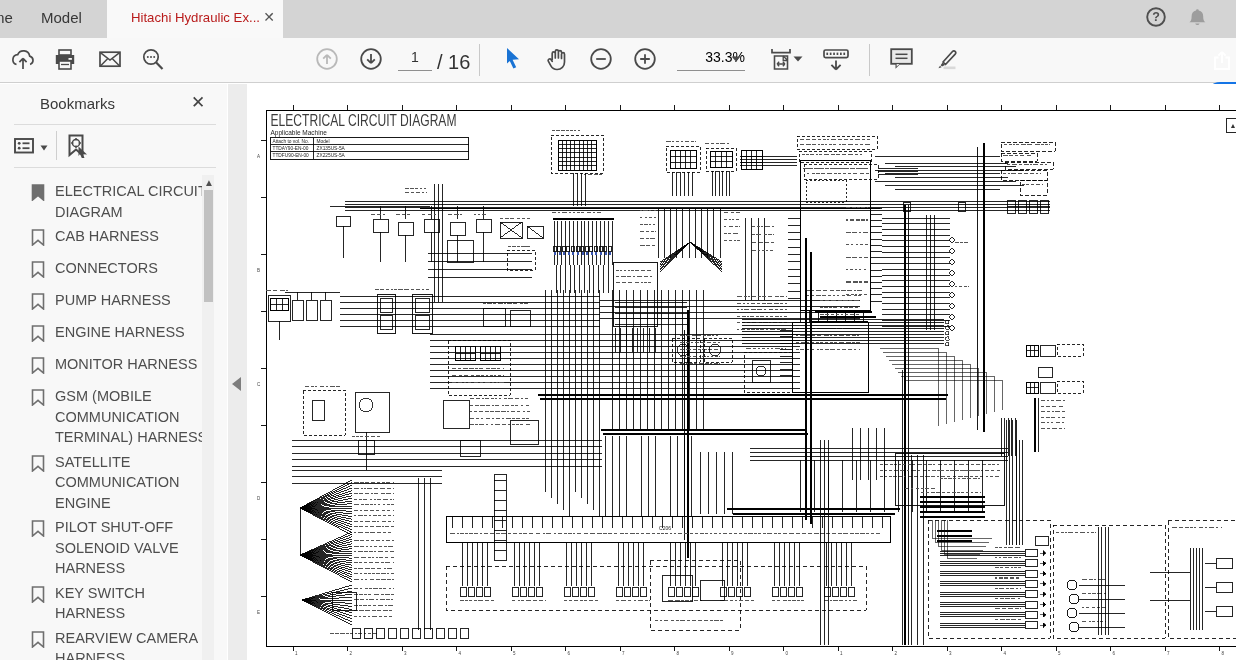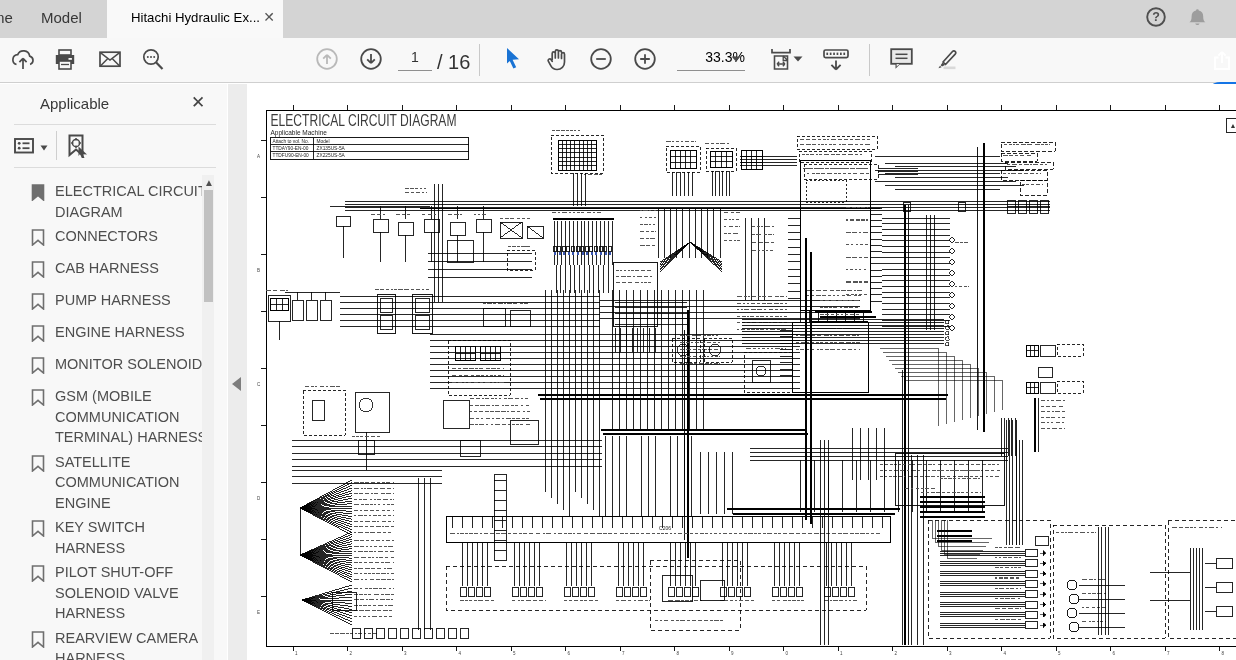--- a/index.html
+++ b/index.html
@@ -1,19 +1,19 @@
 <!DOCTYPE html>
 <html><head><meta charset="utf-8"><style>
 
 *{margin:0;padding:0;box-sizing:border-box}
 html,body{width:1236px;height:660px;overflow:hidden;font-family:"Liberation Sans",sans-serif;background:#fff}
 #tabbar{position:absolute;left:0;top:0;width:1236px;height:38px;background:#d4d4d4;}
 .tabtxt{position:absolute;top:9px;font-size:15px;color:#373737}
 #tabdoc{position:absolute;left:107px;top:0;width:176px;height:38px;background:#f9f9f9;}
-#tabdoc span.t{position:absolute;left:24px;top:10px;font-size:13.2px;color:#000000;white-space:nowrap}
+#tabdoc span.t{position:absolute;left:24px;top:10px;font-size:13.2px;color:#b91c1c;white-space:nowrap}
 #tabdoc span.x{position:absolute;right:8px;top:9px;font-size:14px;color:#555}
 #toolbar{position:absolute;left:0;top:38px;width:1236px;height:45px;background:#f8f8f8;border-bottom:1px solid #cfcfcf}
 .tbi{position:absolute;top:0}
 #sidebar{position:absolute;left:0;top:84px;width:227px;height:576px;background:#f8f8f8}
 #sbhead{position:absolute;left:40px;top:11px;font-size:15px;color:#383838}
 #sbx{position:absolute;left:191px;top:8px;font-size:17px;color:#444}
 .sbhr{position:absolute;left:14px;width:202px;height:1px;background:#dcdcdc}
 #sblist{position:absolute;left:0;top:97px;width:202px}
 .bm{position:relative;min-height:28px;margin:0 0 4px 0}
 .bmt{display:block;margin-left:55px;width:158px;font-size:14.5px;line-height:20.5px;color:#4e4e4e;letter-spacing:0px}
@@ -129,21 +129,21 @@
       <path d="M6 16.8 L7.6 18.3 L4.4 19.3 Z" fill="#4a4a4a"></path>
       <rect x="9.5" y="17.5" width="12" height="2.6" fill="#d9d9d9"></rect>
     </svg>
 <div id="pill"></div>
 <svg class="tbi" style="left:1212px;top:11px" width="20" height="22" viewBox="0 0 20 22">
       <path d="M6.5 8.5 H3 V20 H17 V8.5 h-3.5" fill="none" stroke="#fff" stroke-width="1.9"></path>
       <path d="M10 14 V3.5 M10 2.8 l-3.6 3.8 M10 2.8 l3.6 3.8" fill="none" stroke="#fff" stroke-width="1.9"></path>
     </svg>
 </div>
 <div id="sidebar">
-<span id="sbhead">Applicable</span>
+<span id="sbhead">Bookmarks</span>
     <span id="sbx">✕</span>
 <div class="sbhr" style="top:40px"></div>
 <svg class="tbi" style="left:14px;top:54px" width="20" height="16" viewBox="0 0 20 16">
       <rect x="1" y="1" width="18" height="13.5" fill="none" stroke="#4a4a4a" stroke-width="1.9"></rect>
       <circle cx="5.2" cy="5.3" r="1.4" fill="#4a4a4a"></circle>
       <circle cx="5.2" cy="10.2" r="1.4" fill="#4a4a4a"></circle>
       <line x1="8.5" y1="5.3" x2="15.5" y2="5.3" stroke="#4a4a4a" stroke-width="1.8"></line>
       <line x1="8.5" y1="10.2" x2="15.5" y2="10.2" stroke="#4a4a4a" stroke-width="1.8"></line>
     </svg>
 <svg class="tbi" style="left:40px;top:61px" width="8" height="6" viewBox="0 0 8 6">
@@ -161,69 +161,69 @@
 <div class="bm">
         <svg class="bmi" width="14" height="17" viewBox="0 0 14 17">
           <path d="M1.5 1 h11 v15 l-5.5-4.6 L1.5 16 z" fill="#6f6f6f" stroke="#6f6f6f" stroke-width="1.6"></path>
         </svg>
         <span class="bmt">ELECTRICAL CIRCUIT DIAGRAM</span>
       </div>
 <div class="bm">
         <svg class="bmi" width="14" height="17" viewBox="0 0 14 17">
           <path d="M1.5 1 h11 v15 l-5.5-4.6 L1.5 16 z" fill="none" stroke="#6f6f6f" stroke-width="1.6"></path>
         </svg>
-        <span class="bmt">CONNECTORS</span>
+        <span class="bmt">CAB HARNESS</span>
       </div>
 <div class="bm">
         <svg class="bmi" width="14" height="17" viewBox="0 0 14 17">
           <path d="M1.5 1 h11 v15 l-5.5-4.6 L1.5 16 z" fill="none" stroke="#6f6f6f" stroke-width="1.6"></path>
         </svg>
-        <span class="bmt">CAB HARNESS</span>
+        <span class="bmt">CONNECTORS</span>
       </div>
 <div class="bm">
         <svg class="bmi" width="14" height="17" viewBox="0 0 14 17">
           <path d="M1.5 1 h11 v15 l-5.5-4.6 L1.5 16 z" fill="none" stroke="#6f6f6f" stroke-width="1.6"></path>
         </svg>
         <span class="bmt">PUMP HARNESS</span>
       </div>
 <div class="bm">
         <svg class="bmi" width="14" height="17" viewBox="0 0 14 17">
           <path d="M1.5 1 h11 v15 l-5.5-4.6 L1.5 16 z" fill="none" stroke="#6f6f6f" stroke-width="1.6"></path>
         </svg>
         <span class="bmt">ENGINE HARNESS</span>
       </div>
 <div class="bm">
         <svg class="bmi" width="14" height="17" viewBox="0 0 14 17">
           <path d="M1.5 1 h11 v15 l-5.5-4.6 L1.5 16 z" fill="none" stroke="#6f6f6f" stroke-width="1.6"></path>
         </svg>
-        <span class="bmt">MONITOR SOLENOID</span>
+        <span class="bmt">MONITOR HARNESS</span>
       </div>
 <div class="bm">
         <svg class="bmi" width="14" height="17" viewBox="0 0 14 17">
           <path d="M1.5 1 h11 v15 l-5.5-4.6 L1.5 16 z" fill="none" stroke="#6f6f6f" stroke-width="1.6"></path>
         </svg>
         <span class="bmt">GSM (MOBILE COMMUNICATION TERMINAL) HARNESS</span>
       </div>
 <div class="bm">
         <svg class="bmi" width="14" height="17" viewBox="0 0 14 17">
           <path d="M1.5 1 h11 v15 l-5.5-4.6 L1.5 16 z" fill="none" stroke="#6f6f6f" stroke-width="1.6"></path>
         </svg>
         <span class="bmt">SATELLITE COMMUNICATION ENGINE</span>
       </div>
 <div class="bm">
         <svg class="bmi" width="14" height="17" viewBox="0 0 14 17">
           <path d="M1.5 1 h11 v15 l-5.5-4.6 L1.5 16 z" fill="none" stroke="#6f6f6f" stroke-width="1.6"></path>
         </svg>
-        <span class="bmt">KEY SWITCH HARNESS</span>
+        <span class="bmt">PILOT SHUT-OFF SOLENOID VALVE HARNESS</span>
       </div>
 <div class="bm">
         <svg class="bmi" width="14" height="17" viewBox="0 0 14 17">
           <path d="M1.5 1 h11 v15 l-5.5-4.6 L1.5 16 z" fill="none" stroke="#6f6f6f" stroke-width="1.6"></path>
         </svg>
-        <span class="bmt">PILOT SHUT-OFF SOLENOID VALVE HARNESS</span>
+        <span class="bmt">KEY SWITCH HARNESS</span>
       </div>
 <div class="bm">
         <svg class="bmi" width="14" height="17" viewBox="0 0 14 17">
           <path d="M1.5 1 h11 v15 l-5.5-4.6 L1.5 16 z" fill="none" stroke="#6f6f6f" stroke-width="1.6"></path>
         </svg>
         <span class="bmt">REARVIEW CAMERA HARNESS</span>
       </div>
 </div>
 <div id="sbsb">
       <span id="sbup">▲</span>

